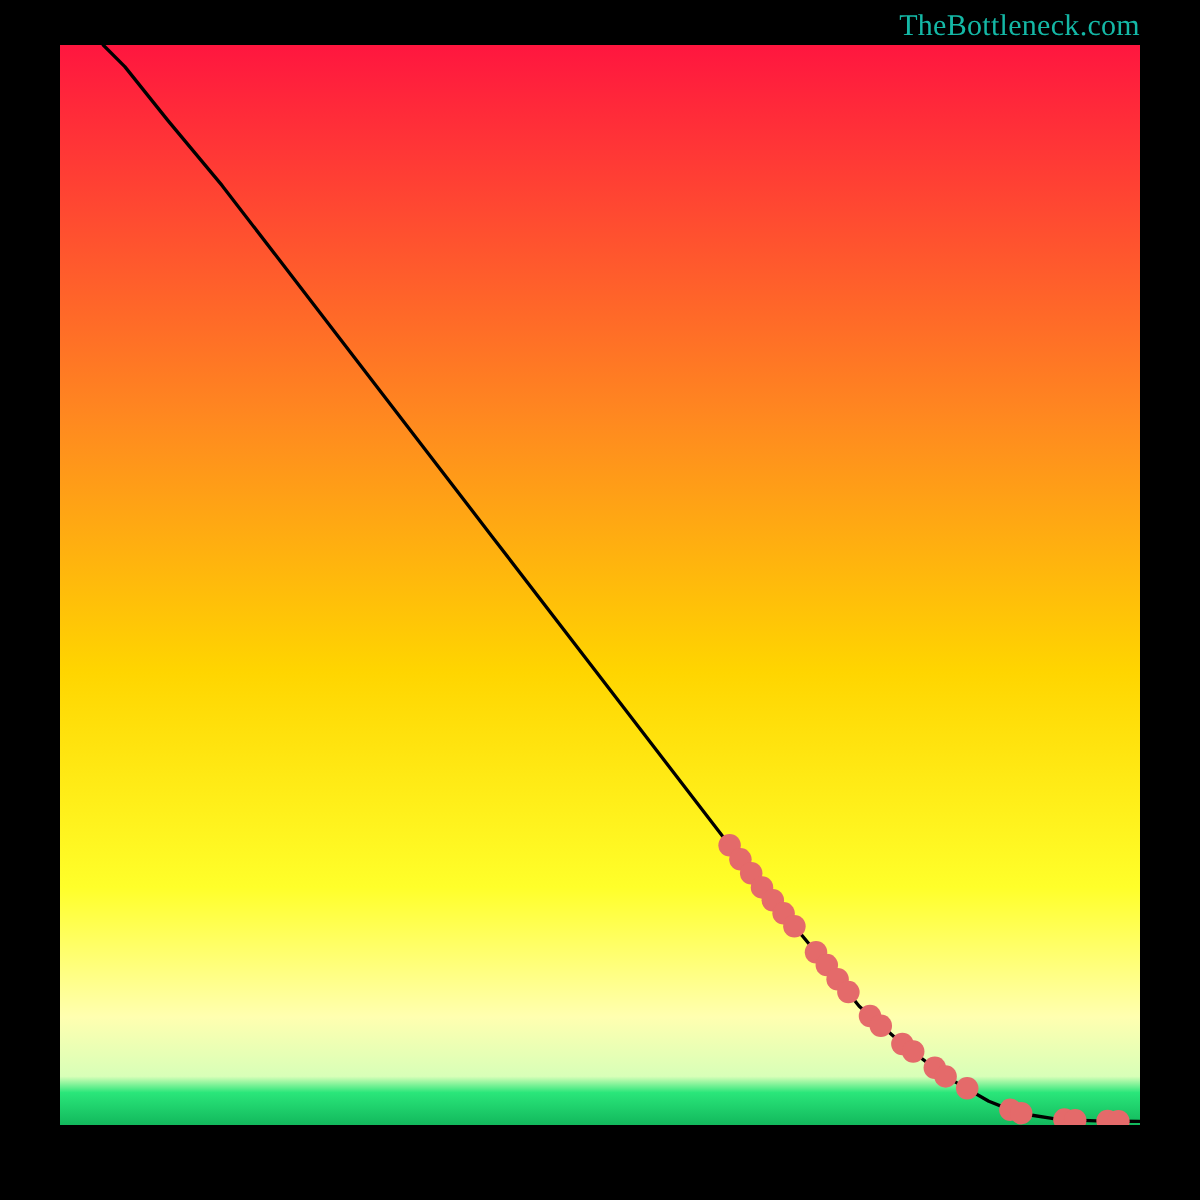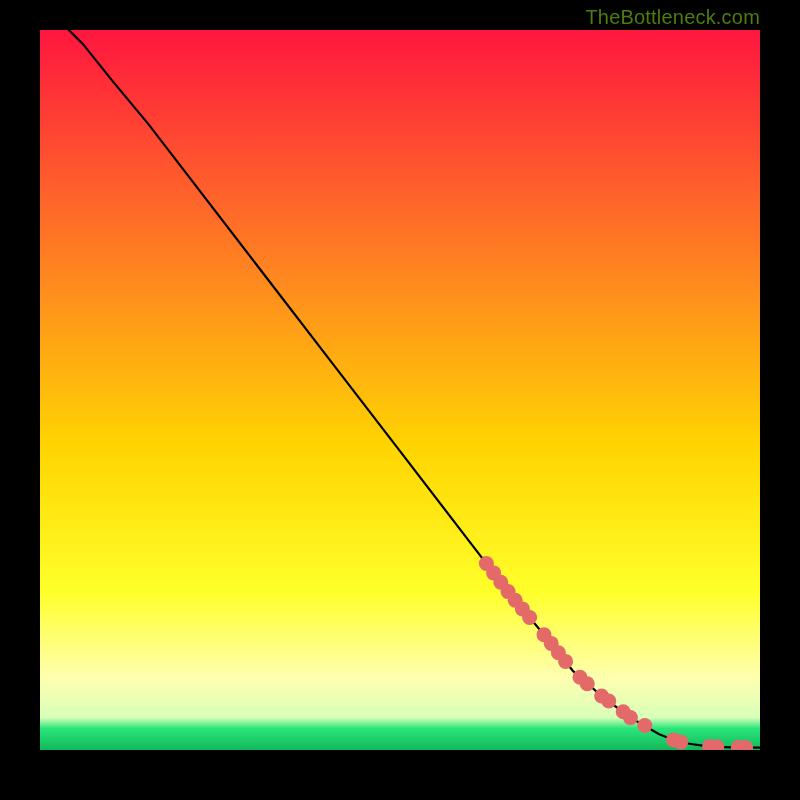--- a/index.html
+++ b/index.html
@@ -22,23 +22,23 @@
     position: absolute;
     left: 0;
     top: 0;
     width: 720px;
     height: 720px;
   }
   .attribution {
     position: absolute;
     top: 6px;
     right: 40px;
-    font-family: Liberation Sans, sans-serif;
+    font-family: Liberation Serif, serif;
     font-size: 20px;
-    color: #4d7c0f;
+    color: #14b8a6;
     letter-spacing: 0.2px;
   }
   svg { display: block; }
 </style>
 </head>
 <body>
 
 <div class="attribution">TheBottleneck.com</div>
 
 <div class="frame">

